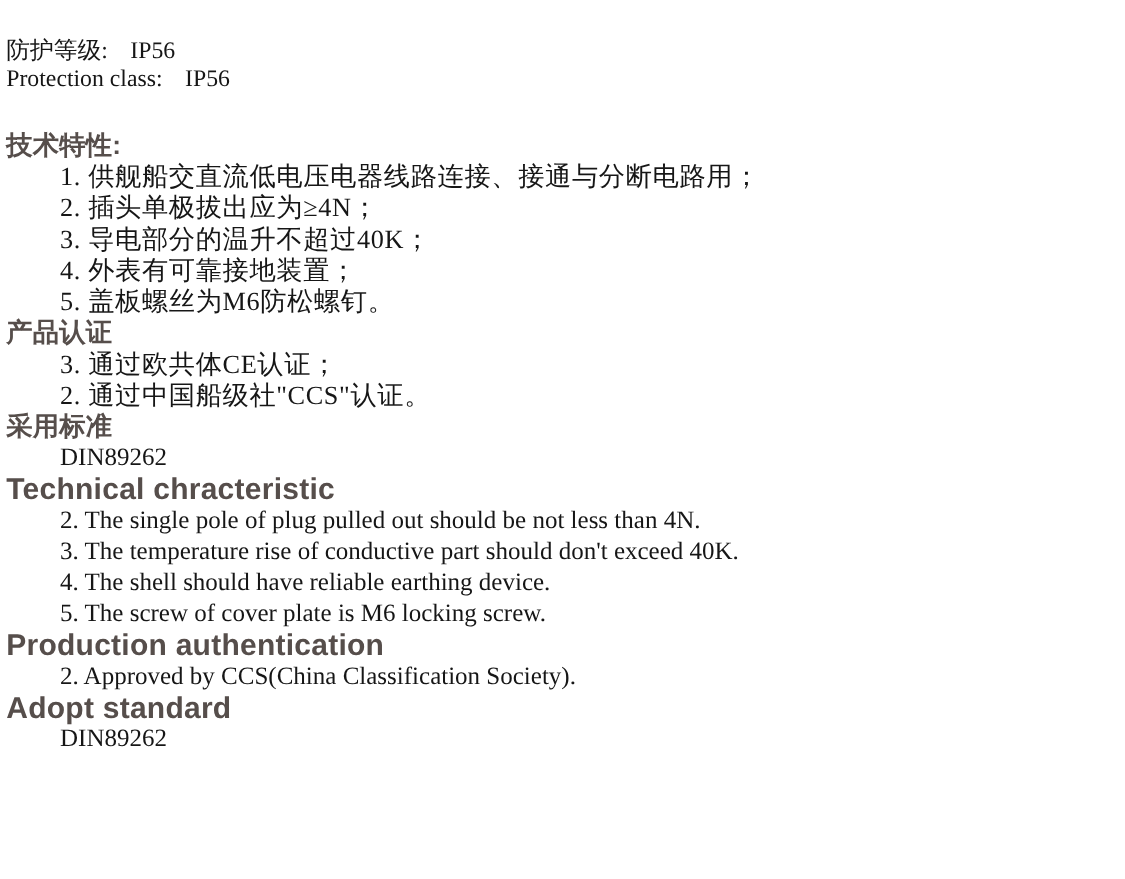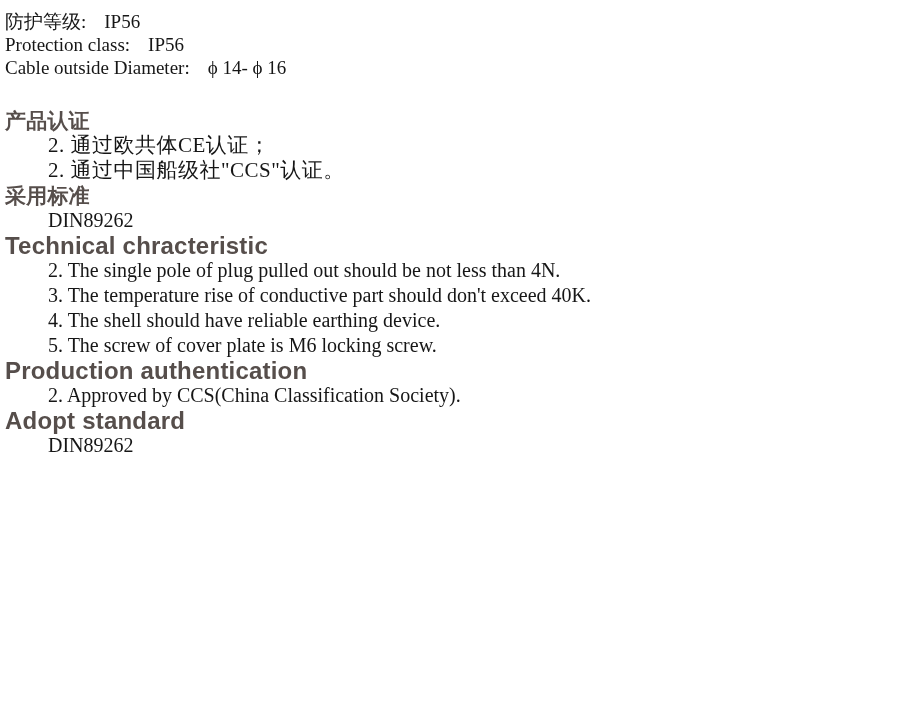--- a/index.html
+++ b/index.html
@@ -14,20 +14,21 @@
     height: 703px;
     background: var(--bg);
     color: var(--text-color);
     font-family: "Liberation Serif", serif;
     overflow: hidden;
   }
   .page {
     padding: 10px 8px 0 5px;
     width: 900px;
     height: 631px;
+    margin-top: 19px;
   }
   .top-block {
     font-size: 19px;
     line-height: 23px;
   }
   .spec-line { white-space: nowrap; }
   .spec-value { margin-left: 18px; }
   .sections { margin-top: 29px; }
   .section-heading {
     font-family: "Liberation Sans", sans-serif;
@@ -57,31 +58,36 @@
 
 <div class="page">
 
   <div class="top-block">
     <div class="spec-line">
       <span class="spec-label">防护等级:</span><span class="spec-value">IP56</span>
     </div>
     <div class="spec-line">
       <span class="spec-label">Protection class:</span><span class="spec-value">IP56</span>
     </div>
-    <div class="spec-line">
-      <span class="spec-label">Cable outside Diameter:</span><span class="spec-value">ϕ 14- ϕ 16</span>
-    </div>
   </div>
 
   <div class="sections">
 
+    <div class="section">
+      <div class="section-heading h-cjk">技术特性:</div>
+      <div class="item cjk">1. 供舰船交直流低电压电器线路连接、接通与分断电路用；</div>
+      <div class="item cjk">2. 插头单极拔出应为≥4N；</div>
+      <div class="item cjk">3. 导电部分的温升不超过40K；</div>
+      <div class="item cjk">4. 外表有可靠接地装置；</div>
+      <div class="item cjk">5. 盖板螺丝为M6防松螺钉。</div>
+    </div>
 
     <div class="section">
       <div class="section-heading h-cjk">产品认证</div>
-      <div class="item cjk">2. 通过欧共体CE认证；</div>
+      <div class="item cjk">3. 通过欧共体CE认证；</div>
       <div class="item cjk">2. 通过中国船级社"CCS"认证。</div>
     </div>
 
     <div class="section">
       <div class="section-heading h-cjk">采用标准</div>
       <div class="item plain">DIN89262</div>
     </div>
 
     <div class="section">
       <div class="section-heading">Technical chracteristic</div>

